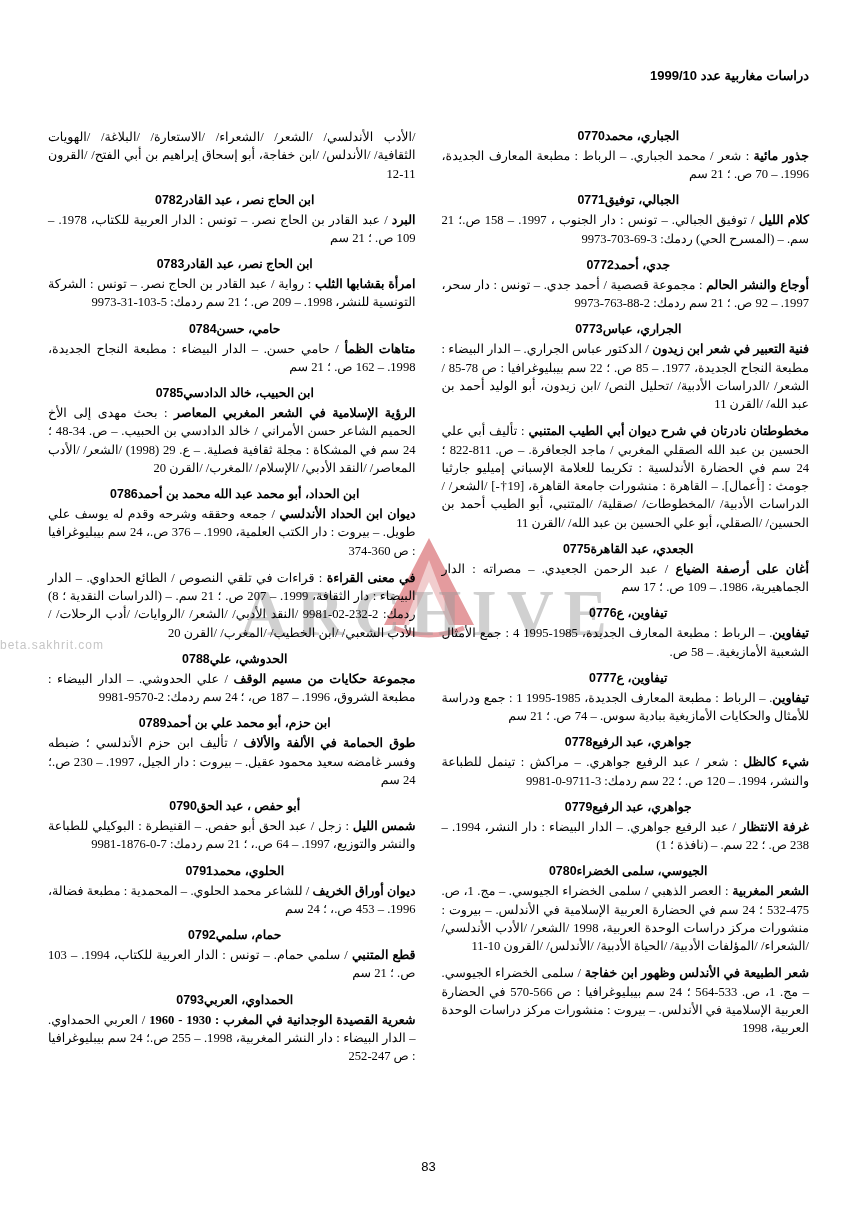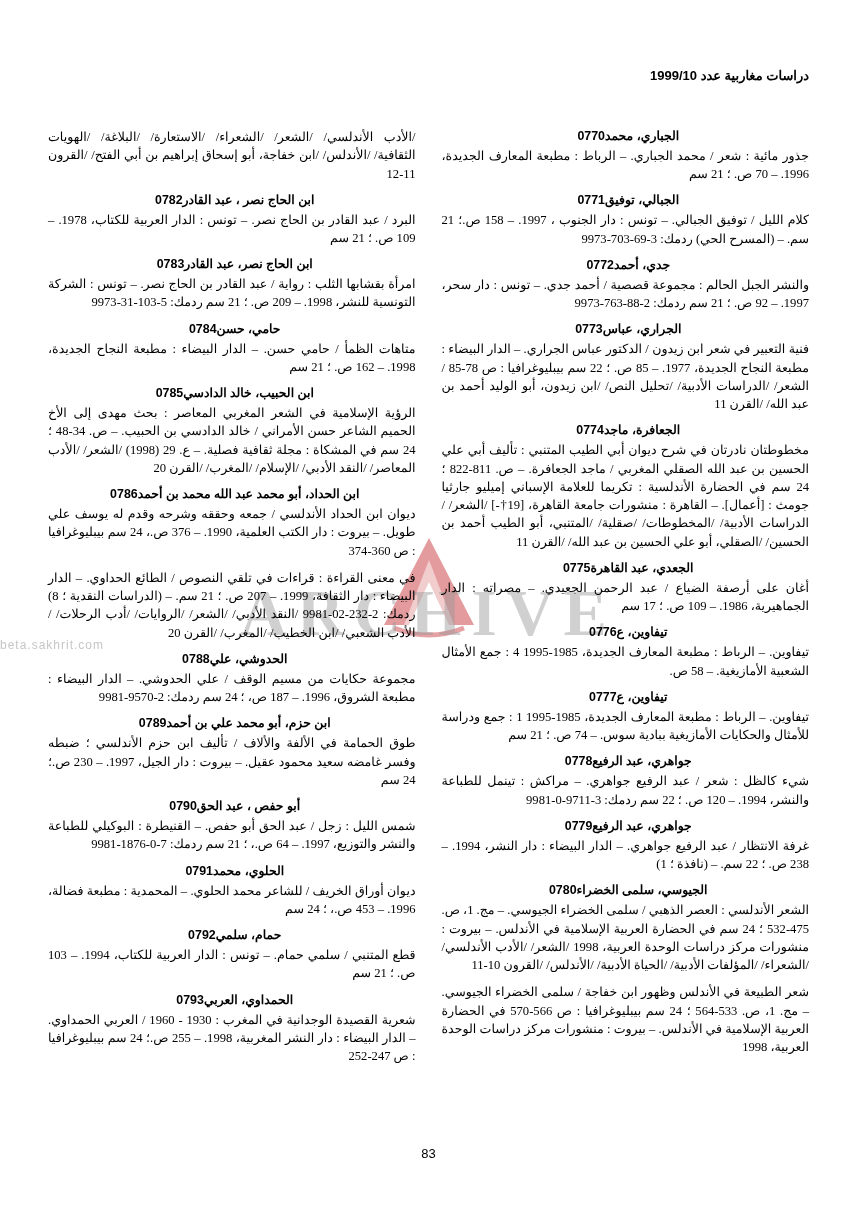--- a/index.html
+++ b/index.html
@@ -109,26 +109,26 @@
   }
   .entry .num {
     display: inline-block;
     margin-left: 6px;
   }
   .entry .body {
     text-align: justify;
     text-justify: inter-word;
   }
   .entry .body .b {
-    font-weight: normal;
+    font-weight: bold;
   }
 
   .page-number {
     position: absolute;
-    bottom: 48px;
+    bottom: 35px;
     left: 0;
     width: 100%;
     text-align: center;
     font-family: "Liberation Sans", sans-serif;
     font-size: 13px;
     direction: ltr;
   }
 </style>
 </head>
 <body>
@@ -153,28 +153,27 @@
         <div class="entry">
           <div class="hdr"><span>الجباري، محمد</span><span class="num">0770</span></div>
           <div class="body"><span class="b">جذور مائية</span> : شعر / محمد الجباري. – الرباط : مطبعة المعارف الجديدة، 1996. – 70 ص. ؛ 21 سم</div>
         </div>
         <div class="entry">
           <div class="hdr"><span>الجبالي، توفيق</span><span class="num">0771</span></div>
           <div class="body"><span class="b">كلام الليل</span> / توفيق الجبالي. – تونس : دار الجنوب ، 1997. – 158 ص.؛ 21 سم. – (المسرح الحي) ردمك: 3-69-703-9973</div>
         </div>
         <div class="entry">
           <div class="hdr"><span>جدي، أحمد</span><span class="num">0772</span></div>
-          <div class="body"><span class="b">والنشر الجبل الحالم</span> : مجموعة قصصية / أحمد جدي. – تونس : دار سحر، 1997. – 92 ص. ؛ 21 سم ردمك: 2-88-763-9973</div>
+          <div class="body"><span class="b">أوجاع والنشر الحالم</span> : مجموعة قصصية / أحمد جدي. – تونس : دار سحر، 1997. – 92 ص. ؛ 21 سم ردمك: 2-88-763-9973</div>
         </div>
         <div class="entry">
           <div class="hdr"><span>الجراري، عباس</span><span class="num">0773</span></div>
           <div class="body"><span class="b">فنية التعبير في شعر ابن زيدون</span> / الدكتور عباس الجراري. – الدار البيضاء : مطبعة النجاح الجديدة، 1977. – 85 ص. ؛ 22 سم بيبليوغرافيا : ص 78-85 /الشعر/ /الدراسات الأدبية/ /تحليل النص/ /ابن زيدون، أبو الوليد أحمد بن عبد الله/ /القرن 11</div>
         </div>
         <div class="entry">
-          <div class="hdr"><span>الجعافرة، ماجد</span><span class="num">0774</span></div>
           <div class="body"><span class="b">مخطوطتان نادرتان في شرح ديوان أبي الطيب المتنبي</span> : تأليف أبي علي الحسين بن عبد الله الصقلي المغربي / ماجد الجعافرة. – ص. 811-822 ؛ 24 سم في الحضارة الأندلسية : تكريما للعلامة الإسباني إميليو جارثيا جومث : [أعمال]. – القاهرة : منشورات جامعة القاهرة، [19†-] /الشعر/ /الدراسات الأدبية/ /المخطوطات/ /صقلية/ /المتنبي، أبو الطيب أحمد بن الحسين/ /الصقلي، أبو علي الحسين بن عبد الله/ /القرن 11</div>
         </div>
         <div class="entry">
           <div class="hdr"><span>الجعدي، عبد القاهرة</span><span class="num">0775</span></div>
           <div class="body"><span class="b">أغان على أرصفة الضياع</span> / عبد الرحمن الجعيدي. – مصراته : الدار الجماهيرية، 1986. – 109 ص. ؛ 17 سم</div>
         </div>
         <div class="entry">
           <div class="hdr"><span>تيفاوين، ع</span><span class="num">0776</span></div>
           <div class="body"><span class="b">تيفاوين</span>. – الرباط : مطبعة المعارف الجديدة، 1985-1995 4 : جمع الأمثال الشعبية الأمازيغية. – 58 ص.</div>
         </div>
@@ -185,21 +184,21 @@
         <div class="entry">
           <div class="hdr"><span>جواهري، عبد الرفيع</span><span class="num">0778</span></div>
           <div class="body"><span class="b">شيء كالظل</span> : شعر / عبد الرفيع جواهري. – مراكش : تينمل للطباعة والنشر، 1994. – 120 ص. ؛ 22 سم ردمك: 3-9711-0-9981</div>
         </div>
         <div class="entry">
           <div class="hdr"><span>جواهري، عبد الرفيع</span><span class="num">0779</span></div>
           <div class="body"><span class="b">غرفة الانتظار</span> / عبد الرفيع جواهري. – الدار البيضاء : دار النشر، 1994. – 238 ص. ؛ 22 سم. – (نافذة ؛ 1)</div>
         </div>
         <div class="entry">
           <div class="hdr"><span>الجيوسي، سلمى الخضراء</span><span class="num">0780</span></div>
-          <div class="body"><span class="b">الشعر الأندلسي</span> : العصر الذهبي / سلمى الخضراء الجيوسي. – مج. 1، ص. 475-532 ؛ 24 سم في الحضارة العربية الإسلامية في الأندلس. – بيروت : منشورات مركز دراسات الوحدة العربية، 1998 /الشعر/ /الأدب الأندلسي/ /الشعراء/ /المؤلفات الأدبية/ /الحياة الأدبية/ /الأندلس/ /القرون 10-11</div>
+          <div class="body"><span class="b">الشعر المغربية</span> : العصر الذهبي / سلمى الخضراء الجيوسي. – مج. 1، ص. 475-532 ؛ 24 سم في الحضارة العربية الإسلامية في الأندلس. – بيروت : منشورات مركز دراسات الوحدة العربية، 1998 /الشعر/ /الأدب الأندلسي/ /الشعراء/ /المؤلفات الأدبية/ /الحياة الأدبية/ /الأندلس/ /القرون 10-11</div>
         </div>
         <div class="entry">
           <div class="body"><span class="b">شعر الطبيعة في الأندلس وظهور ابن خفاجة</span> / سلمى الخضراء الجيوسي. – مج. 1، ص. 533-564 ؛ 24 سم بيبليوغرافيا : ص 566-570 في الحضارة العربية الإسلامية في الأندلس. – بيروت : منشورات مركز دراسات الوحدة العربية، 1998</div>
         </div>
       </div>
 
     <div class="col" id="col-left">
         <div class="entry">
           <div class="body">/الأدب الأندلسي/ /الشعر/ /الشعراء/ /الاستعارة/ /البلاغة/ /الهويات الثقافية/ /الأندلس/ /ابن خفاجة، أبو إسحاق إبراهيم بن أبي الفتح/ /القرون 11-12</div>
         </div>

